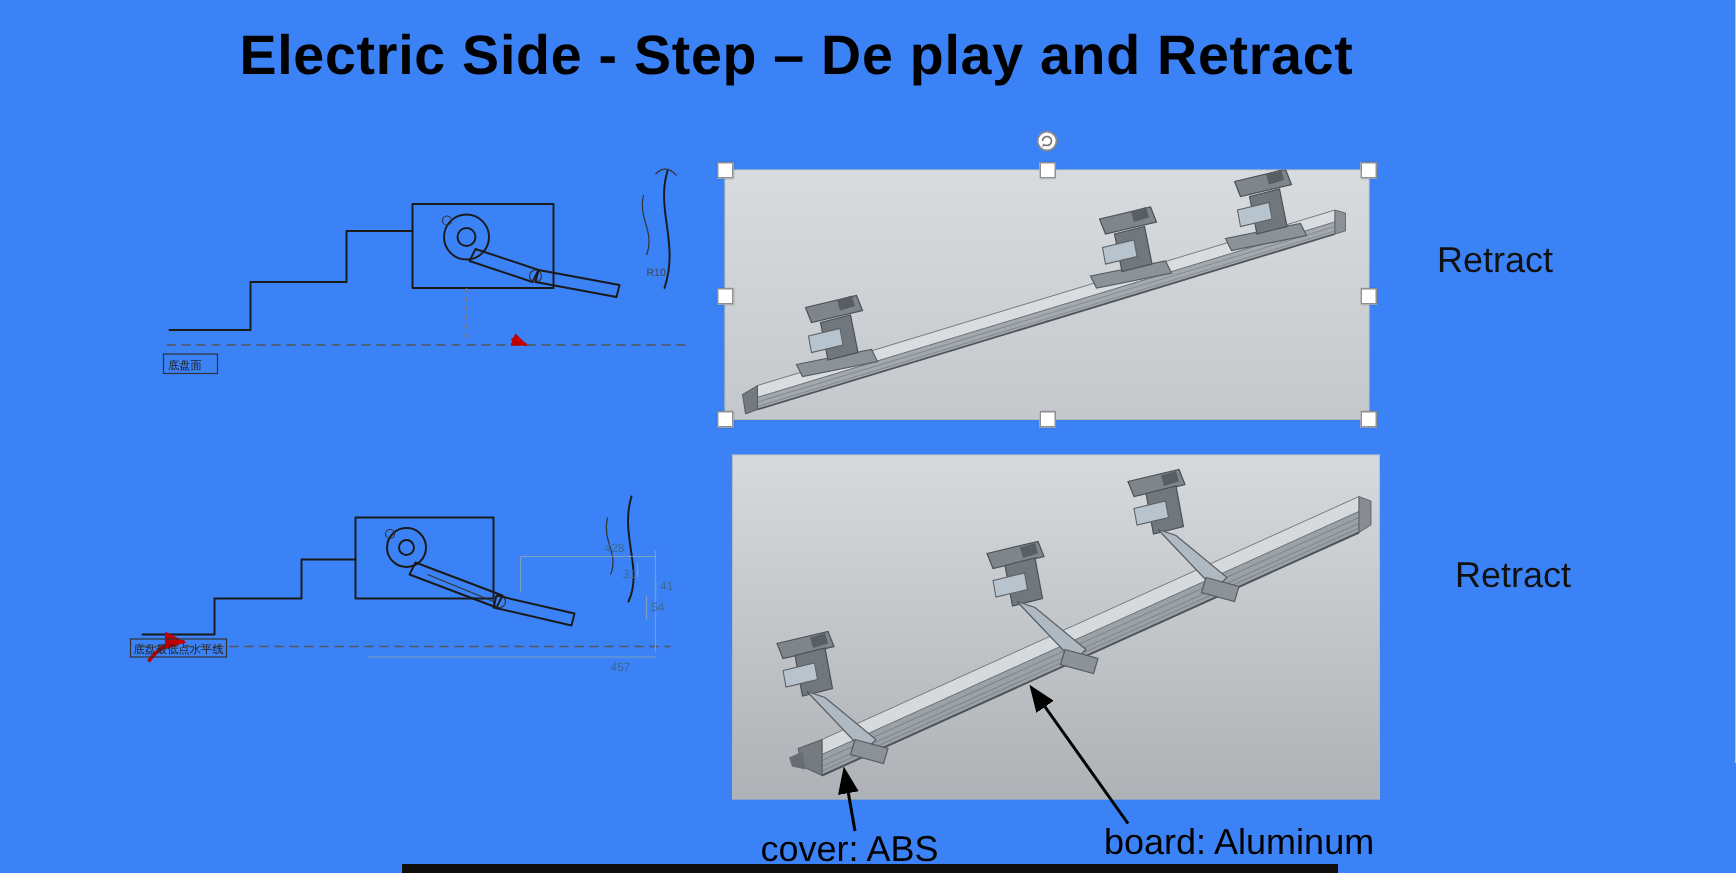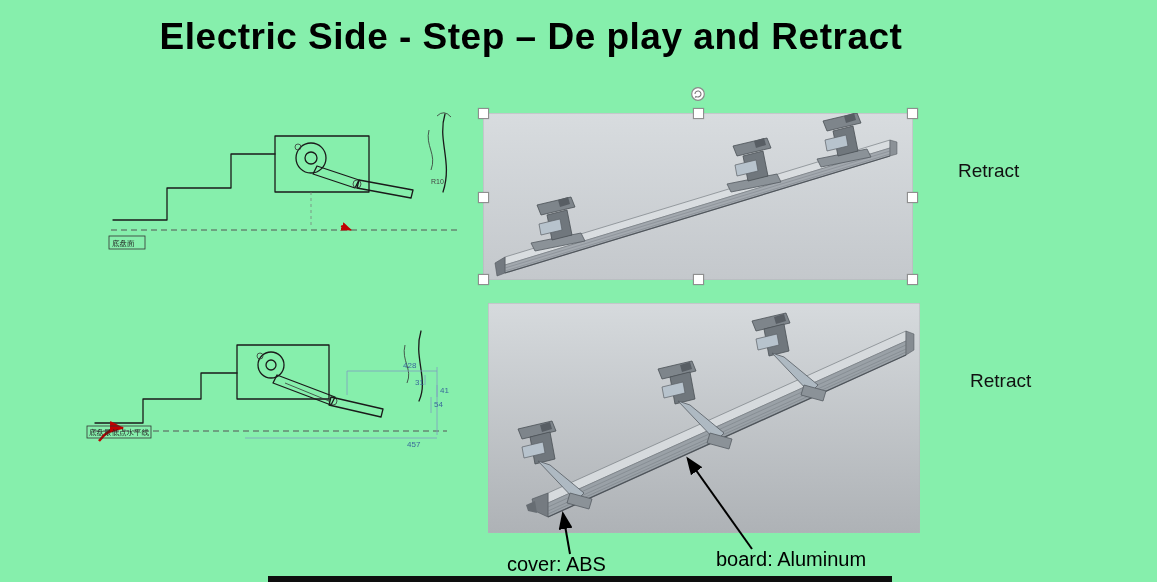--- a/index.html
+++ b/index.html
@@ -4,43 +4,43 @@
 <style>
   :root{
     --accent_red:#c00000;
     --dim_blue:#3a6a9a;
   }
   html,body{margin:0;padding:0;background:#ffffff;}
   body{font-family:"Liberation Sans", sans-serif;}
   .canvas{
     position:relative;
     width:1157px;height:582px;
-    background:#86efac;
+    background:#3b82f6;
     overflow:hidden;
   }
   .slide-title{
     position:absolute;left:0;top:16px;width:1062px;
     text-align:center;
     font-size:37px;font-weight:600;color:#000;
     letter-spacing:0.5px;
     white-space:nowrap;
   }
   .side-label{
     position:absolute;
-    font-size:19px;color:#111;
+    font-size:24px;color:#111;
   }
   .label-retract{left:958px;top:160px;}
   .label-deploy{left:970px;top:370px;}
   .annotation{
     position:absolute;
-    font-size:20px;color:#000;
+    font-size:24px;color:#000;
     white-space:nowrap;
   }
   .anno-cover{left:507px;top:553px;}
-  .anno-board{left:716px;top:548px;text-align:center;}
+  .anno-board{left:736px;top:548px;text-align:center;}
   .cad-wrap{position:absolute;}
   .cad-retract{left:101px;top:100px;width:370px;height:165px;}
   .cad-deploy{left:85px;top:323px;width:375px;height:180px;}
   .render-wrap{position:absolute;}
   .render-retract{left:483px;top:113px;width:430px;height:167px;}
   .render-deploy{left:488px;top:303px;width:432px;height:230px;}
   .arrows-overlay{position:absolute;left:470px;top:430px;width:460px;height:152px;pointer-events:none;}
   .bottom-bar{
     position:absolute;left:268px;top:576px;width:624px;height:6px;
     background:#0e0e0e;

